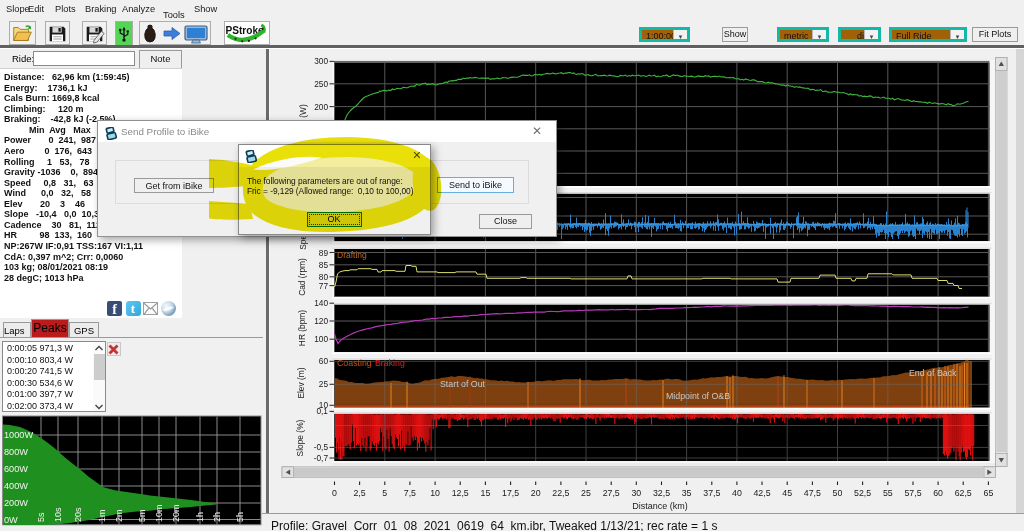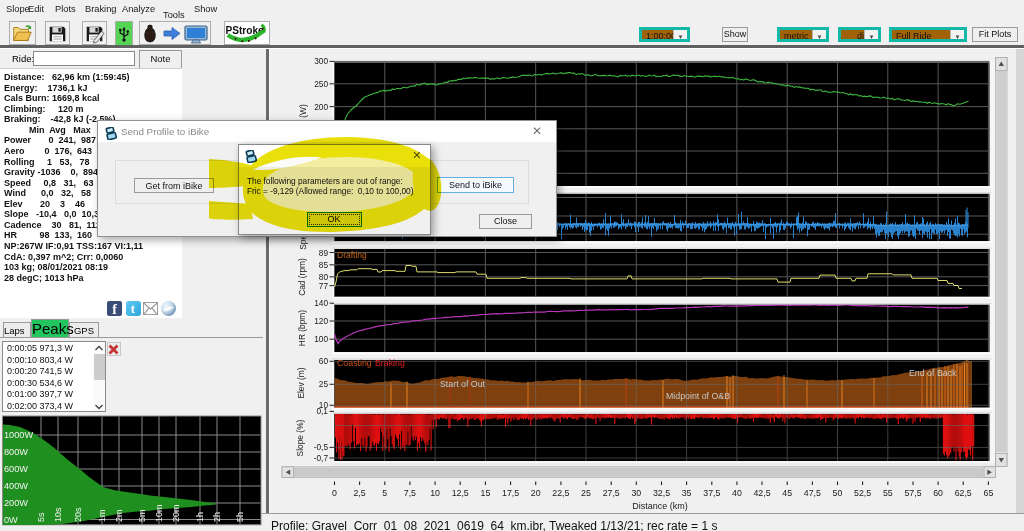--- a/index.html
+++ b/index.html
@@ -120,21 +120,21 @@
 <div class="abs" style="left:143px;top:301.5px;width:15px;height:13.5px;background:#fbfbfb;border:1px solid #a0a0a0"></div>
 <svg class="abs" style="left:143px;top:301.5px" width="15" height="13.5" viewBox="0 0 15 13.5">
     <path d="M0.5 0.8 L7.5 7 L14.5 0.8 M0.5 13 L5.6 6.4 M14.5 13 L9.4 6.4" fill="none" stroke="#909090" stroke-width="1.1"></path>
   </svg>
 <div class="abs" style="left:160.5px;top:300.5px;width:15px;height:15px;border-radius:8px;background:radial-gradient(circle at 5px 5px,#f2f8fc 0%,#c8dcea 40%,#7f9fc0 70%,#5c7fa8 100%)"></div>
 <svg class="abs" style="left:160.5px;top:300.5px" width="15" height="15" viewBox="0 0 15 15">
     <path d="M2 9 Q6 4 13 6 Q9 10 3 10 Z" fill="#ffffff" opacity="0.85"></path>
   </svg>
 <div class="abs" style="left:0;top:336.5px;width:263px;height:1px;background:#9a9a9a"></div>
 <div class="abs" style="left:3px;top:321.5px;width:28px;height:15px;background:#ececec;border:1px solid #9a9a9a;border-bottom:none;font-size:9.5px;line-height:15px">Laps</div>
-<div class="abs" style="left:31px;top:319px;width:38px;height:18px;background:#22c55e;border:1px solid #9a9a9a;border-bottom:none;font-size:15px;text-align:center;line-height:17px;z-index:2">Peaks</div>
+<div class="abs" style="left:31px;top:319px;width:38px;height:18px;background:#b91c1c;border:1px solid #9a9a9a;border-bottom:none;font-size:12px;text-align:center;line-height:17px;z-index:2">Peaks</div>
 <div class="abs" style="left:69px;top:321.5px;width:30px;height:15px;background:#ececec;border:1px solid #9a9a9a;border-bottom:none;font-size:9.5px;text-align:center;line-height:15px">GPS</div>
 <div class="abs" style="left:2px;top:341px;width:104px;height:71px;background:#fff;border:1px solid #8a8a8a"></div>
 <div class="abs" style="left:7px;top:343.2px;font-size:9px;color:#111">0:00:05 971,3 W</div>
 <div class="abs" style="left:7px;top:354.8px;font-size:9px;color:#111">0:00:10 803,4 W</div>
 <div class="abs" style="left:7px;top:366.3px;font-size:9px;color:#111">0:00:20 741,5 W</div>
 <div class="abs" style="left:7px;top:377.9px;font-size:9px;color:#111">0:00:30 534,6 W</div>
 <div class="abs" style="left:7px;top:389.4px;font-size:9px;color:#111">0:01:00 397,7 W</div>
 <div class="abs" style="left:7px;top:400.9px;font-size:9px;color:#111">0:02:00 373,4 W</div>
 <div class="abs" style="left:93px;top:342px;width:12px;height:69px;background:#fafafa"></div>
 <svg class="abs" style="left:93px;top:344px" width="12" height="8" viewBox="0 0 12 8">

